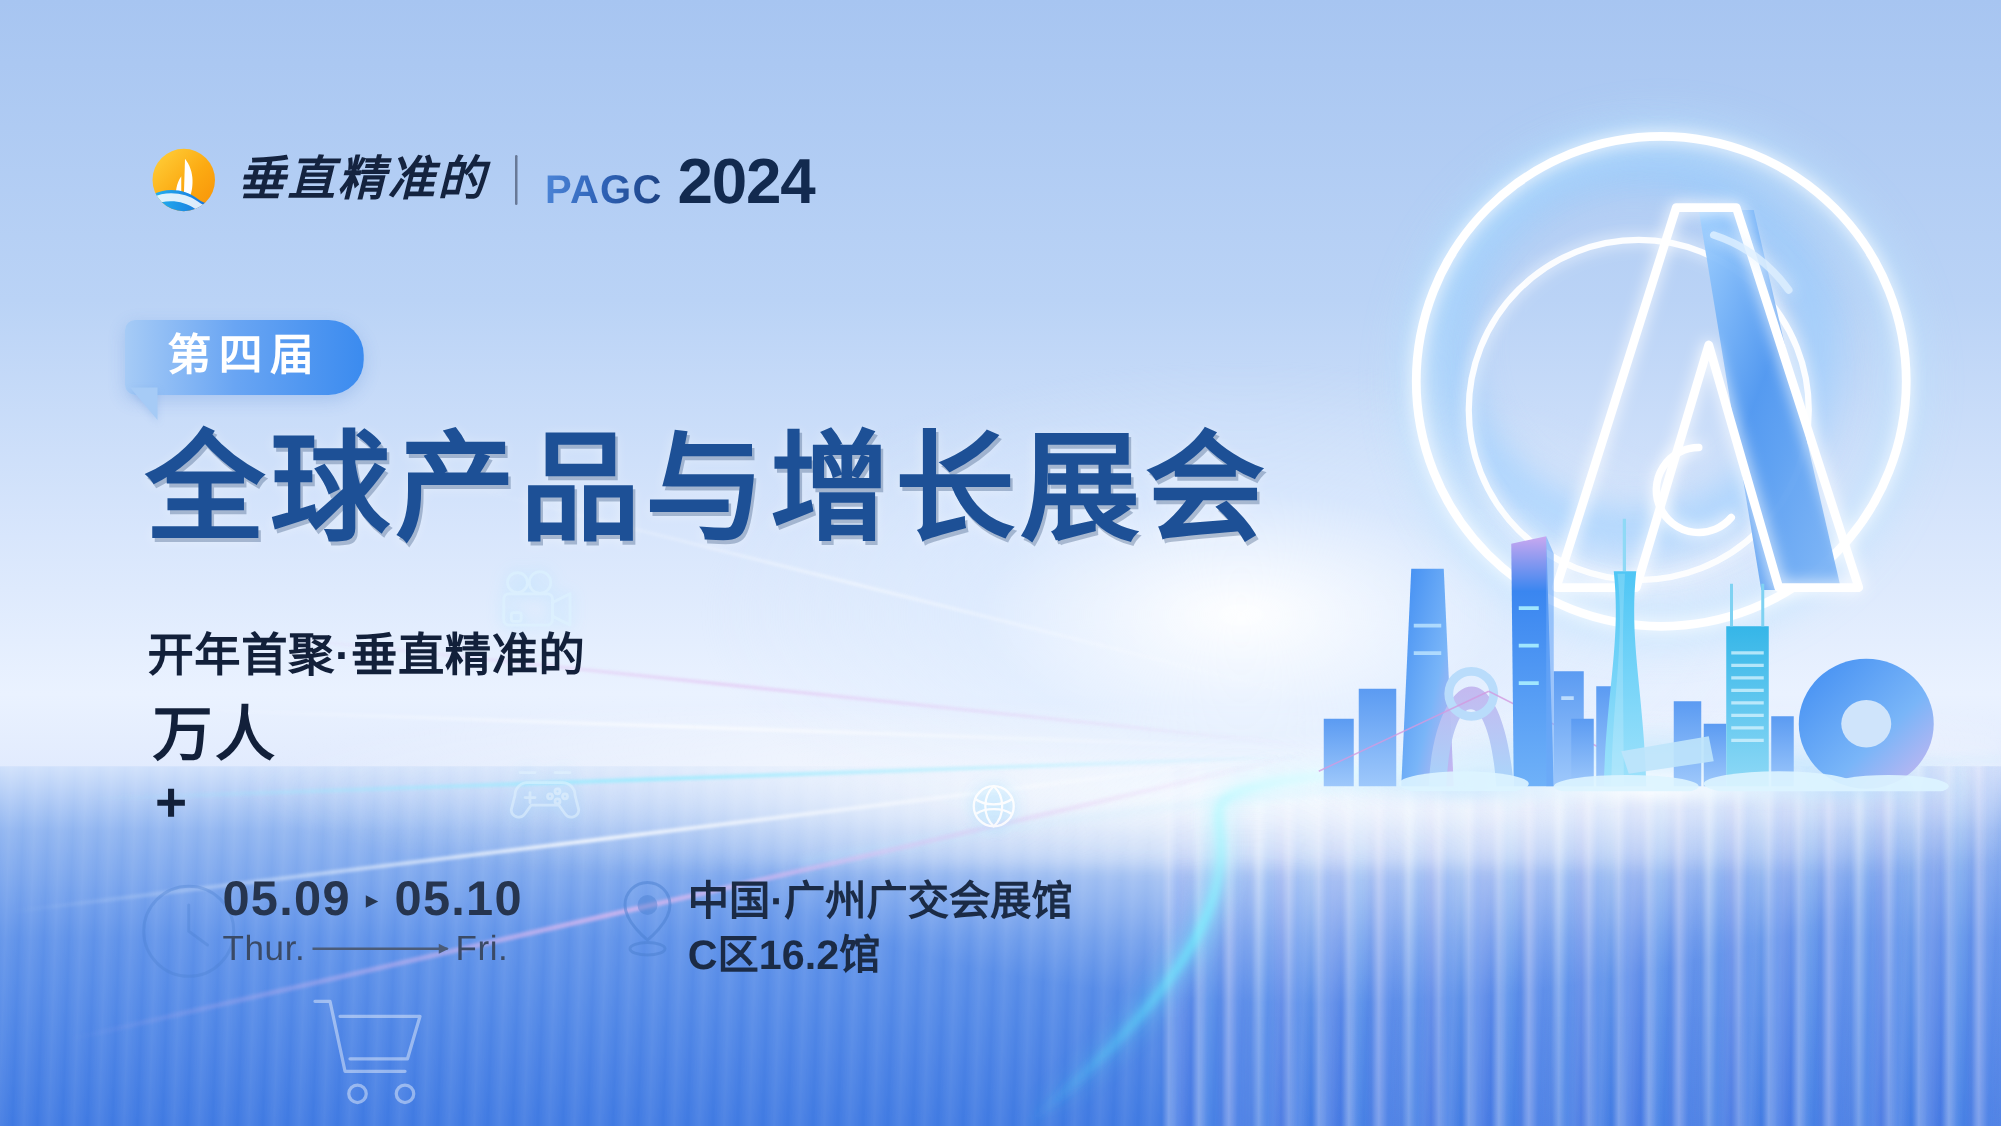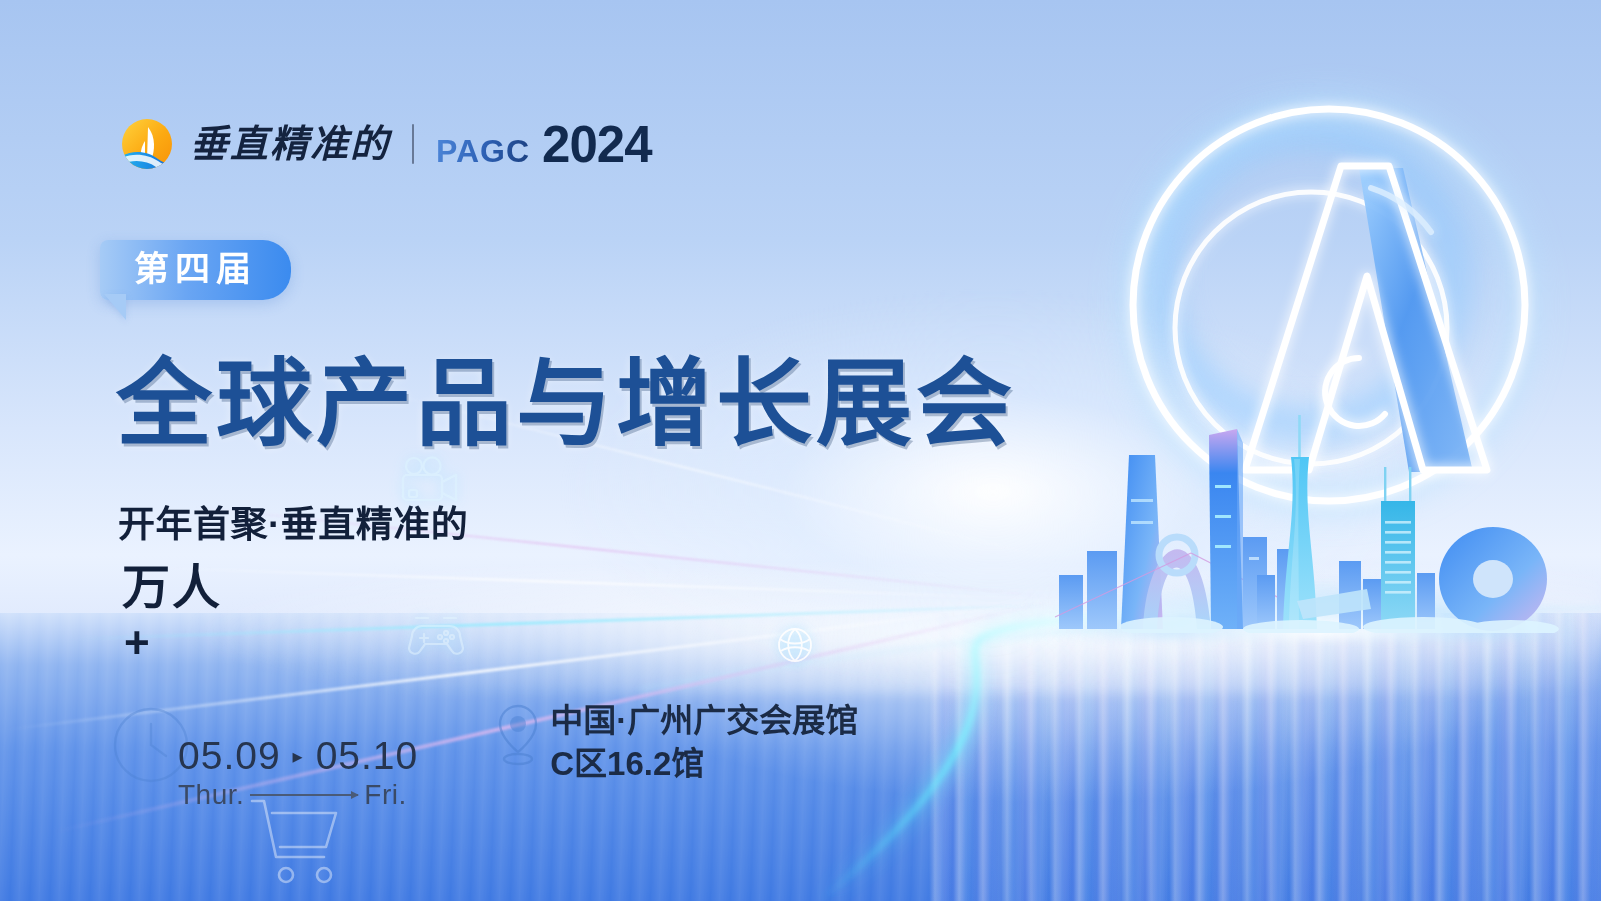--- a/index.html
+++ b/index.html
@@ -74,58 +74,58 @@
   .pagc-letters{
     font-size:32px;font-weight:700;letter-spacing:1px;line-height:1;
     background:linear-gradient(100deg,#4d86d8 0%,#2f63b8 48%,#1b3f7f 100%);
     -webkit-background-clip:text;background-clip:text;color:transparent;
   }
   .pagc-year{
     font-size:51px;font-weight:700;letter-spacing:-1px;line-height:1;color:#122a4f;
   }
 
   
-  .badge-wrap{position:absolute;left:100px;top:240px;text-align:right;}
+  .badge-wrap{position:absolute;left:100px;top:256px;text-align:right;}
   .badge{
     display:inline-block;padding:9px 34px 11px 34px;border-radius:8px 28px 28px 8px;
     background:linear-gradient(90deg,#a6cbf6 0%,#69a5f3 46%,#3b8bef 100%);
     color:#ffffff;font-size:35px;font-weight:700;letter-spacing:6px;line-height:1.15;
     box-shadow:0 4px 14px rgba(60,120,210,.22);
   }
   .badge-tail{
     position:absolute;left:4px;bottom:-20px;width:0;height:0;
     border-left:22px solid transparent;border-right:0 solid transparent;
     border-top:26px solid #a6cbf6;
     filter:drop-shadow(0 2px 3px rgba(60,120,210,.18));
   }
 
   
   .title{
-    position:absolute;left:116px;top:356px;
+    position:absolute;left:116px;top:344px;
     font-size:96px;font-weight:900;letter-spacing:4px;line-height:1;
     color:#1d5096;white-space:nowrap;
     text-shadow:2px 3px 0 rgba(16,46,92,.28), 0 2px 10px rgba(255,255,255,.4);
   }
   .subtitle{
     position:absolute;left:118px;top:494px;
     display:flex;align-items:baseline;white-space:nowrap;
     color:#12203a;font-weight:700;flex-direction:column;
   }
   .sub-a,.sub-c{font-size:37px;letter-spacing:.5px;}
   .sub-b{font-size:48px;letter-spacing:2px;padding:0 4px;}
   .sub-plus{font-size:44px;font-weight:800;padding:0 6px;}
 
   
   .info{position:absolute;left:120px;top:700px;display:flex;align-items:flex-start;gap:78px;}
   .info-block{position:relative;display:flex;align-items:flex-start;}
   .clock-ico{position:absolute;left:-8px;top:6px;width:78px;height:78px;opacity:.35;}
   .date-text{position:relative;padding-left:58px;}
   .date-main{
-    font-size:39px;font-weight:400;color:#26354f;letter-spacing:1px;line-height:1.05;
-    display:flex;align-items:center;gap:12px;white-space:nowrap;margin-top:36px;
+    font-size:39px;font-weight:700;color:#26354f;letter-spacing:1px;line-height:1.05;
+    display:flex;align-items:center;gap:12px;white-space:nowrap;
   }
   .date-arrow{font-size:20px;color:#26354f;line-height:1;}
   .date-sub{
     margin-top:2px;display:flex;align-items:center;gap:6px;
     font-size:28px;color:#3a4a66;letter-spacing:.5px;white-space:nowrap;text-align:center;
   }
   .dash{display:inline-block;width:108px;height:1.5px;background:#4a5b78;position:relative;}
   .dash::after{content:"";position:absolute;right:-1px;top:-3.5px;border-left:8px solid #4a5b78;border-top:4px solid transparent;border-bottom:4px solid transparent;}
 
   .pin-ico{width:44px;height:62px;margin-right:10px;margin-top:4px;opacity:.5;flex:0 0 auto;}

